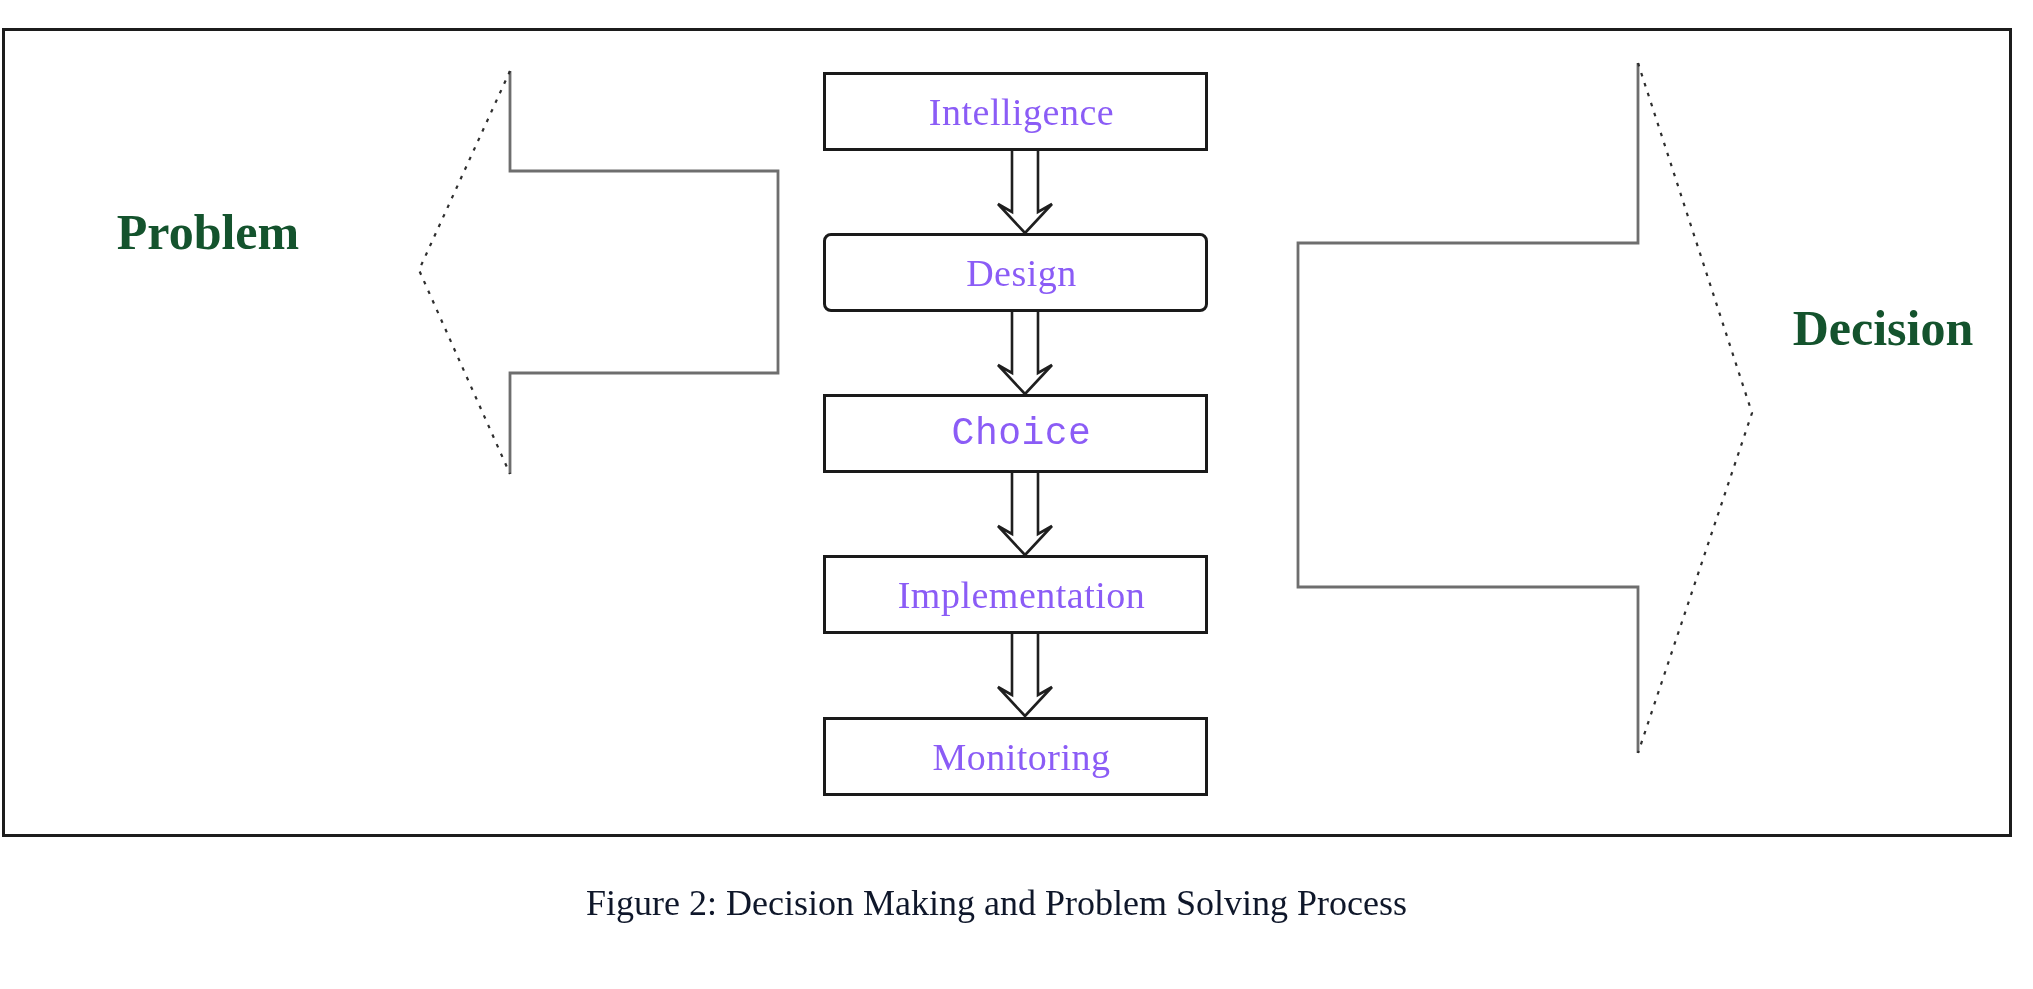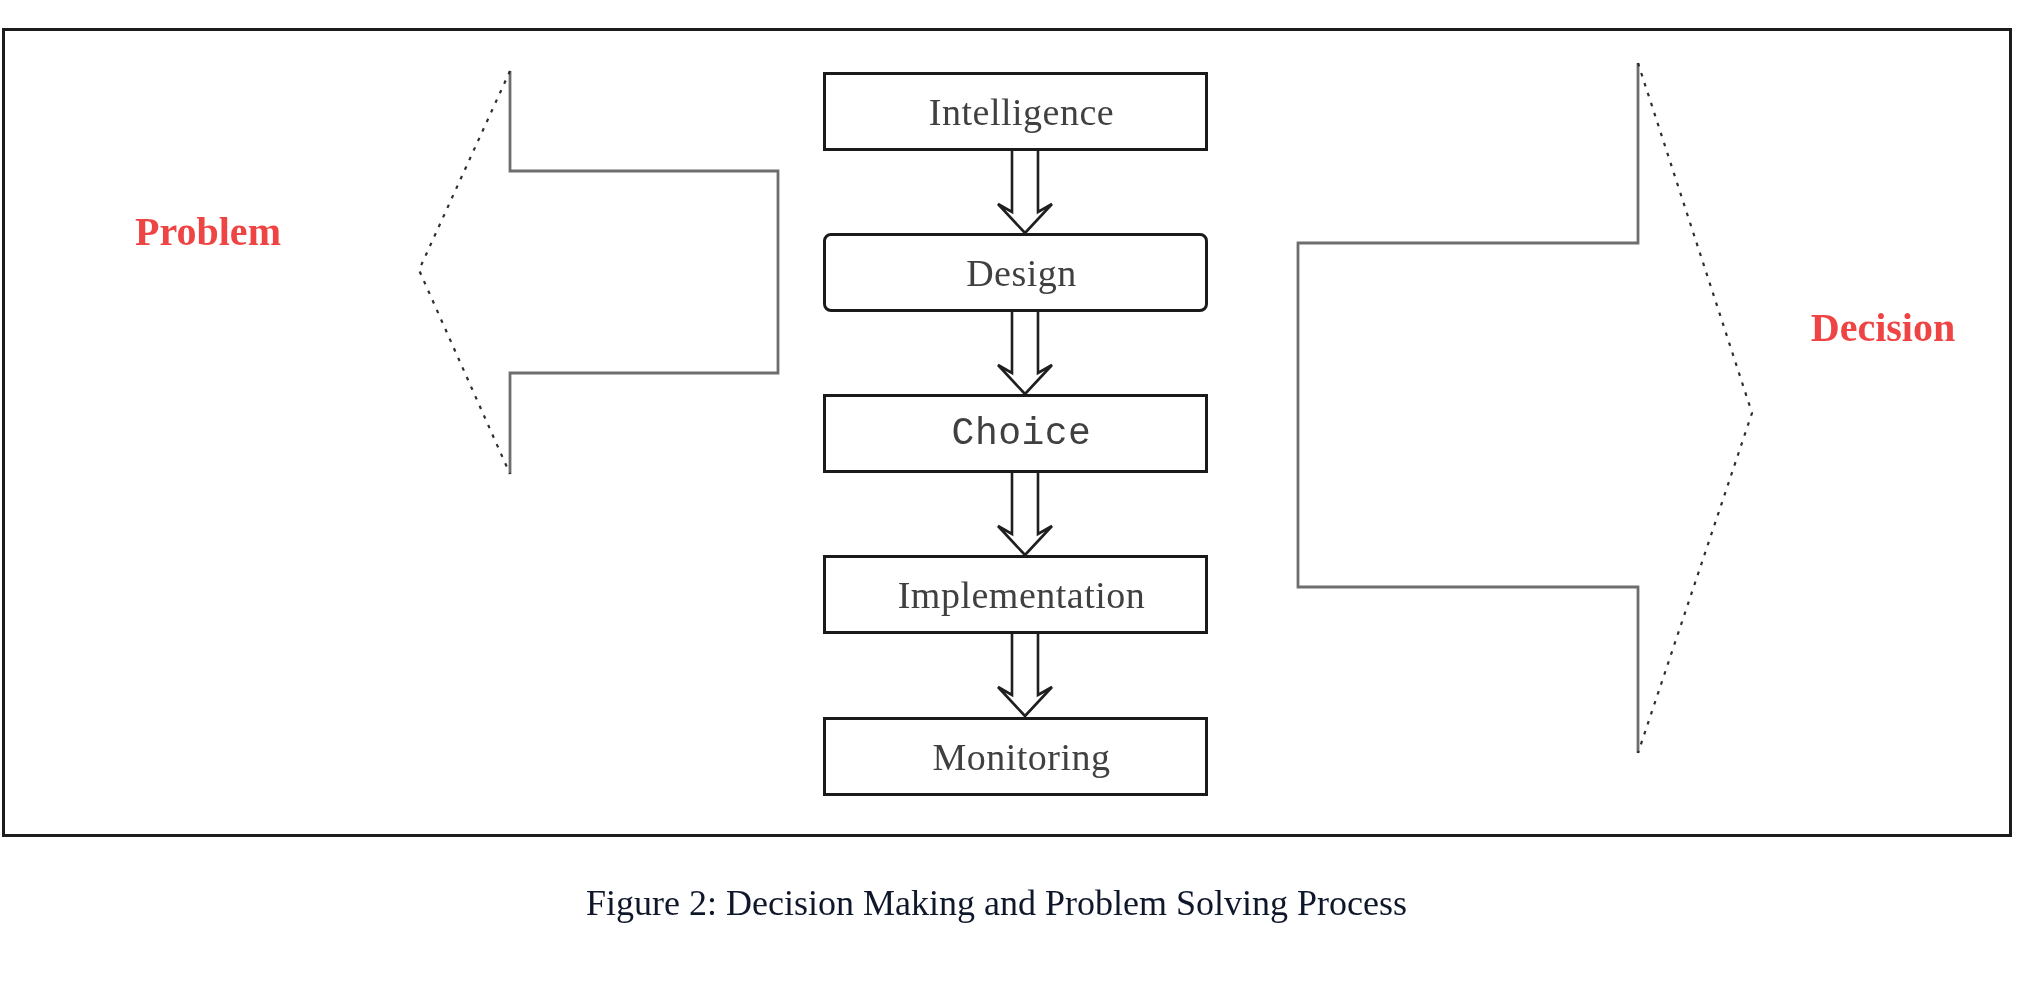--- a/index.html
+++ b/index.html
@@ -31,35 +31,35 @@
     width: 385px;
     height: 79px;
     border: 3.5px solid #1a1a1a;
     box-sizing: border-box;
     background: #ffffff;
     display: flex;
     align-items: center;
     justify-content: center;
     font-size: 38px;
     letter-spacing: 0.5px;
-    color: #404040;
+    color: #8b5cf6;
     padding-left: 12px;
   }
   .stage.s0 { top: 72px; }
   .stage.s1 { top: 233px; border-radius: 8px; }
   .stage.s2 { top: 394px; font-family: Liberation Mono, monospace; }
   .stage.s3 { top: 555px; }
   .stage.s4 { top: 717px; }
   .side-label {
     position: absolute;
     font-weight: bold;
-    font-size: 40px;
+    font-size: 50px;
     line-height: 48px;
     text-align: center;
-    color: #ef4444;
+    color: #14532d;
   }
   .side-label.left  { left: 78px;   top: 208px; width: 260px; }
   .side-label.right { left: 1778px; top: 264px; width: 210px; margin-top: 40px; }
   .caption {
     position: absolute;
     left: 0; top: 882px;
     width: 2033px;
     text-align: center;
     text-indent: -40px;
     font-size: 36px;

